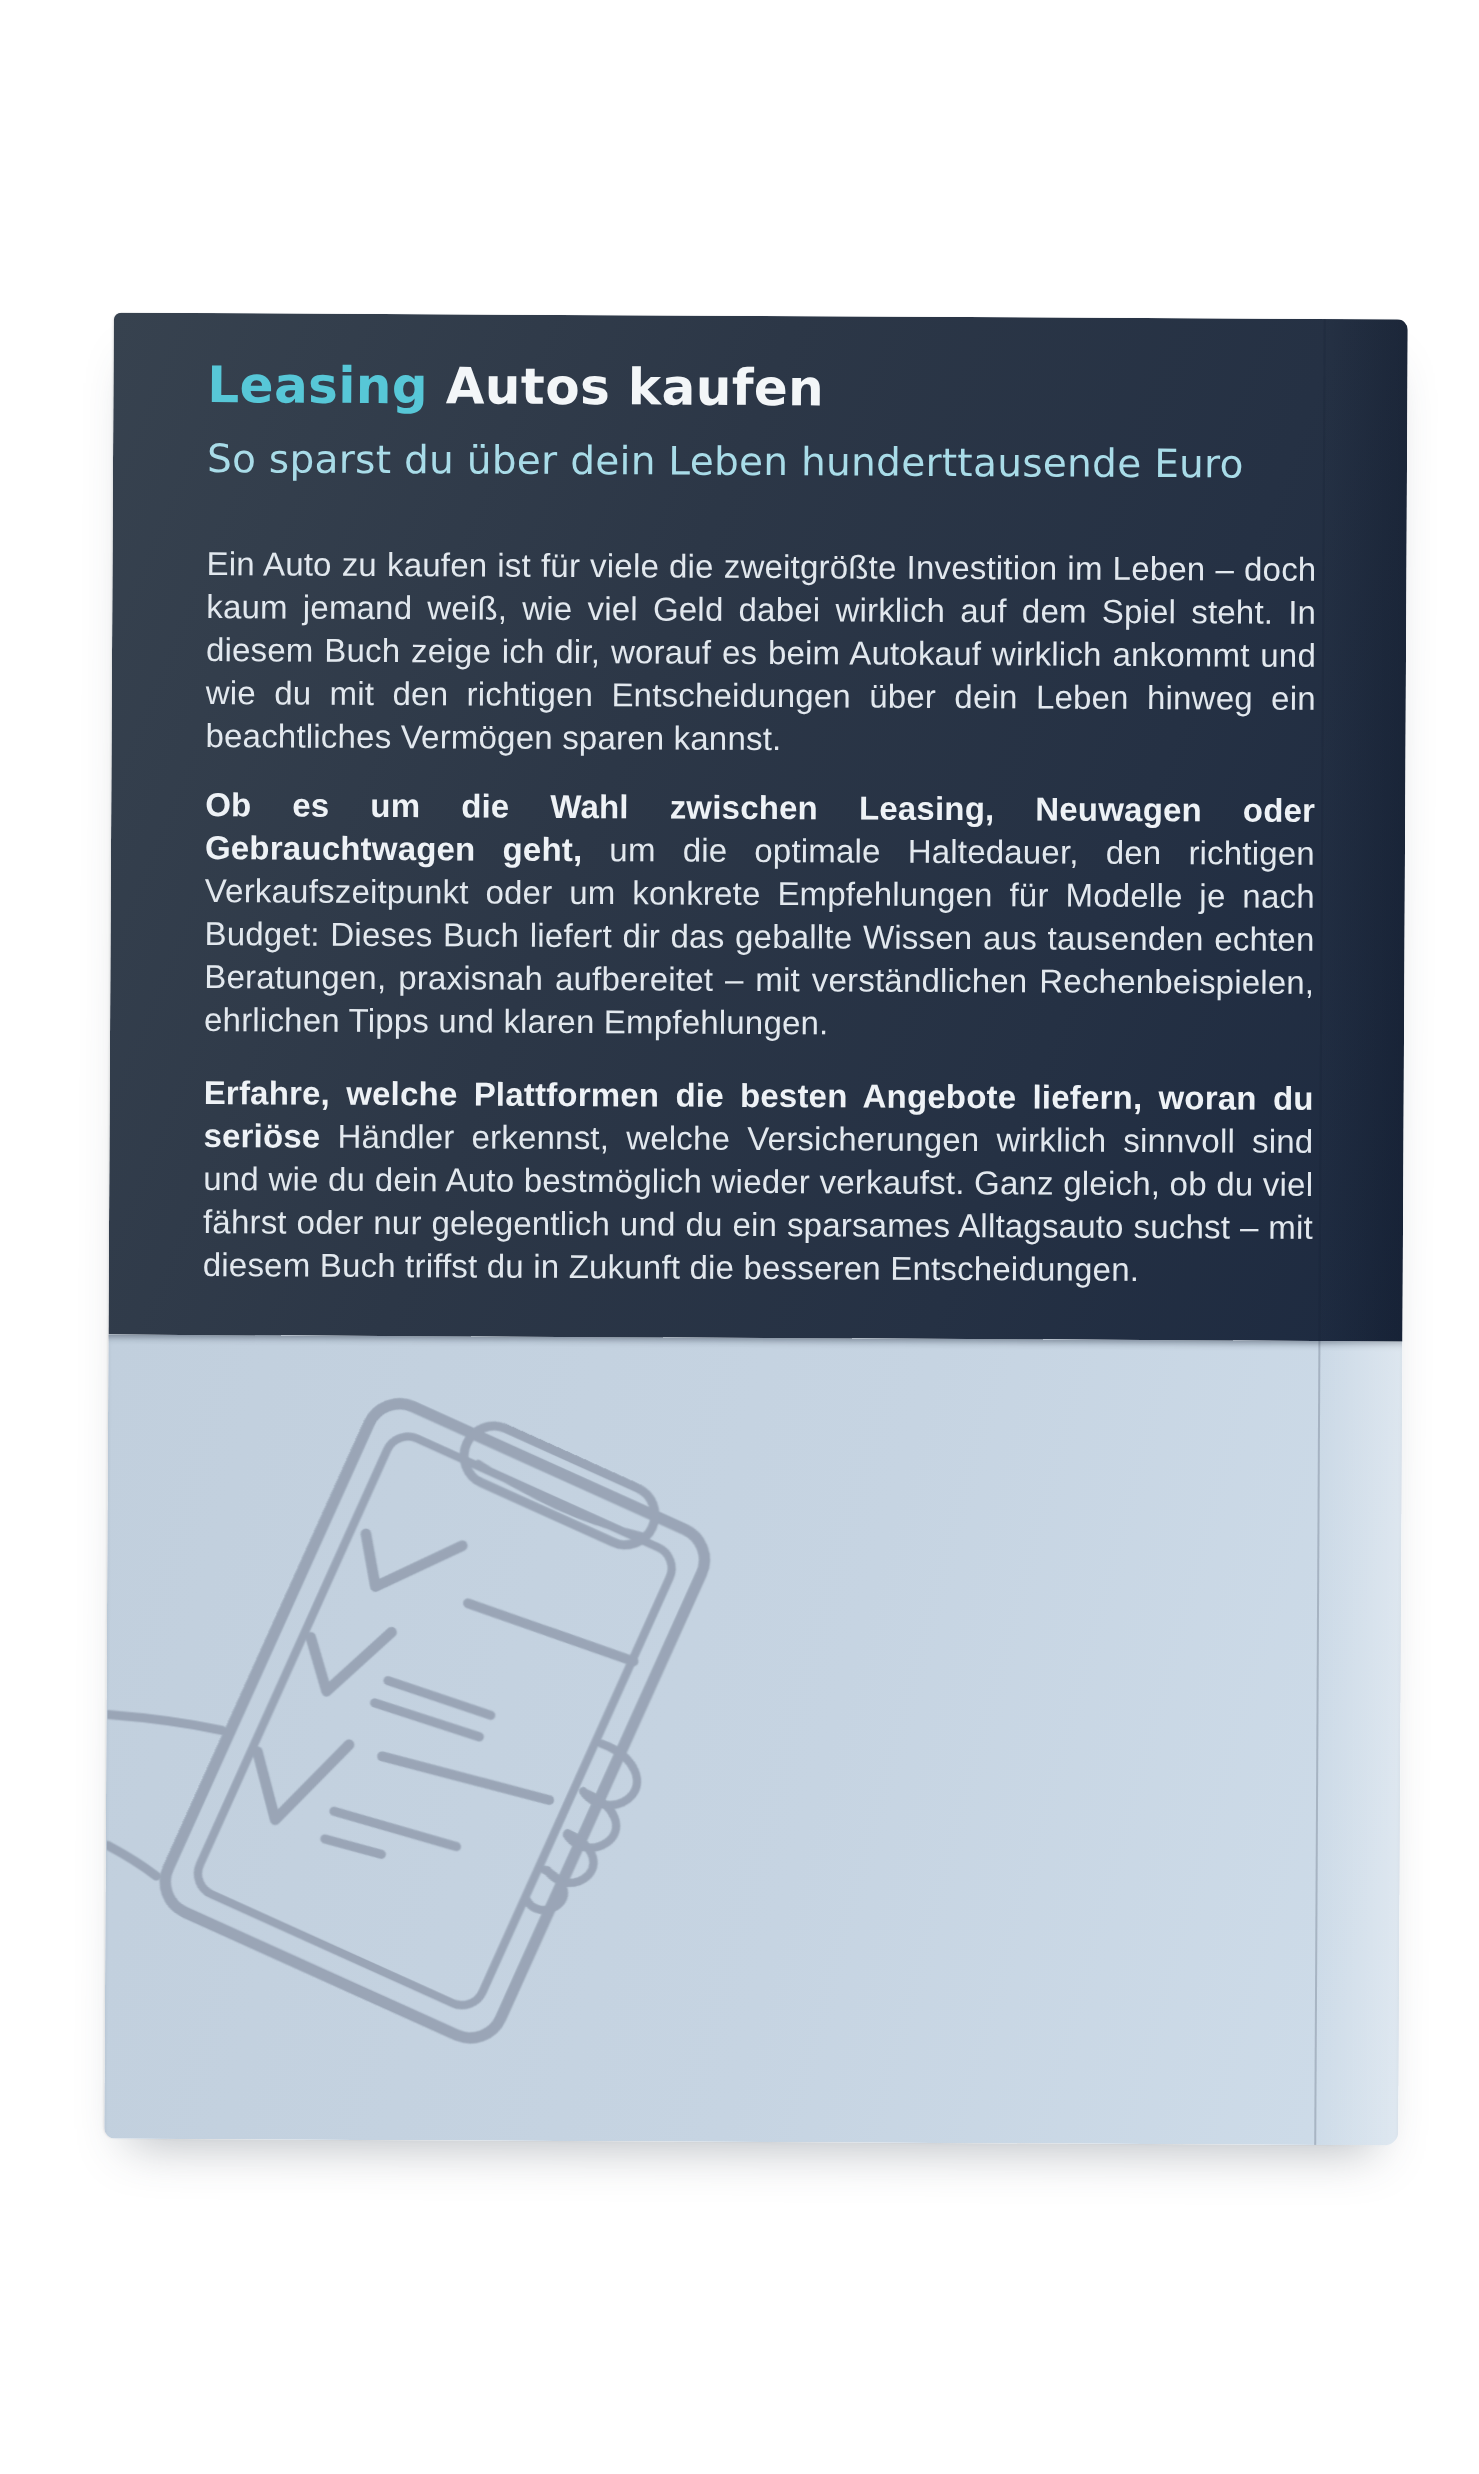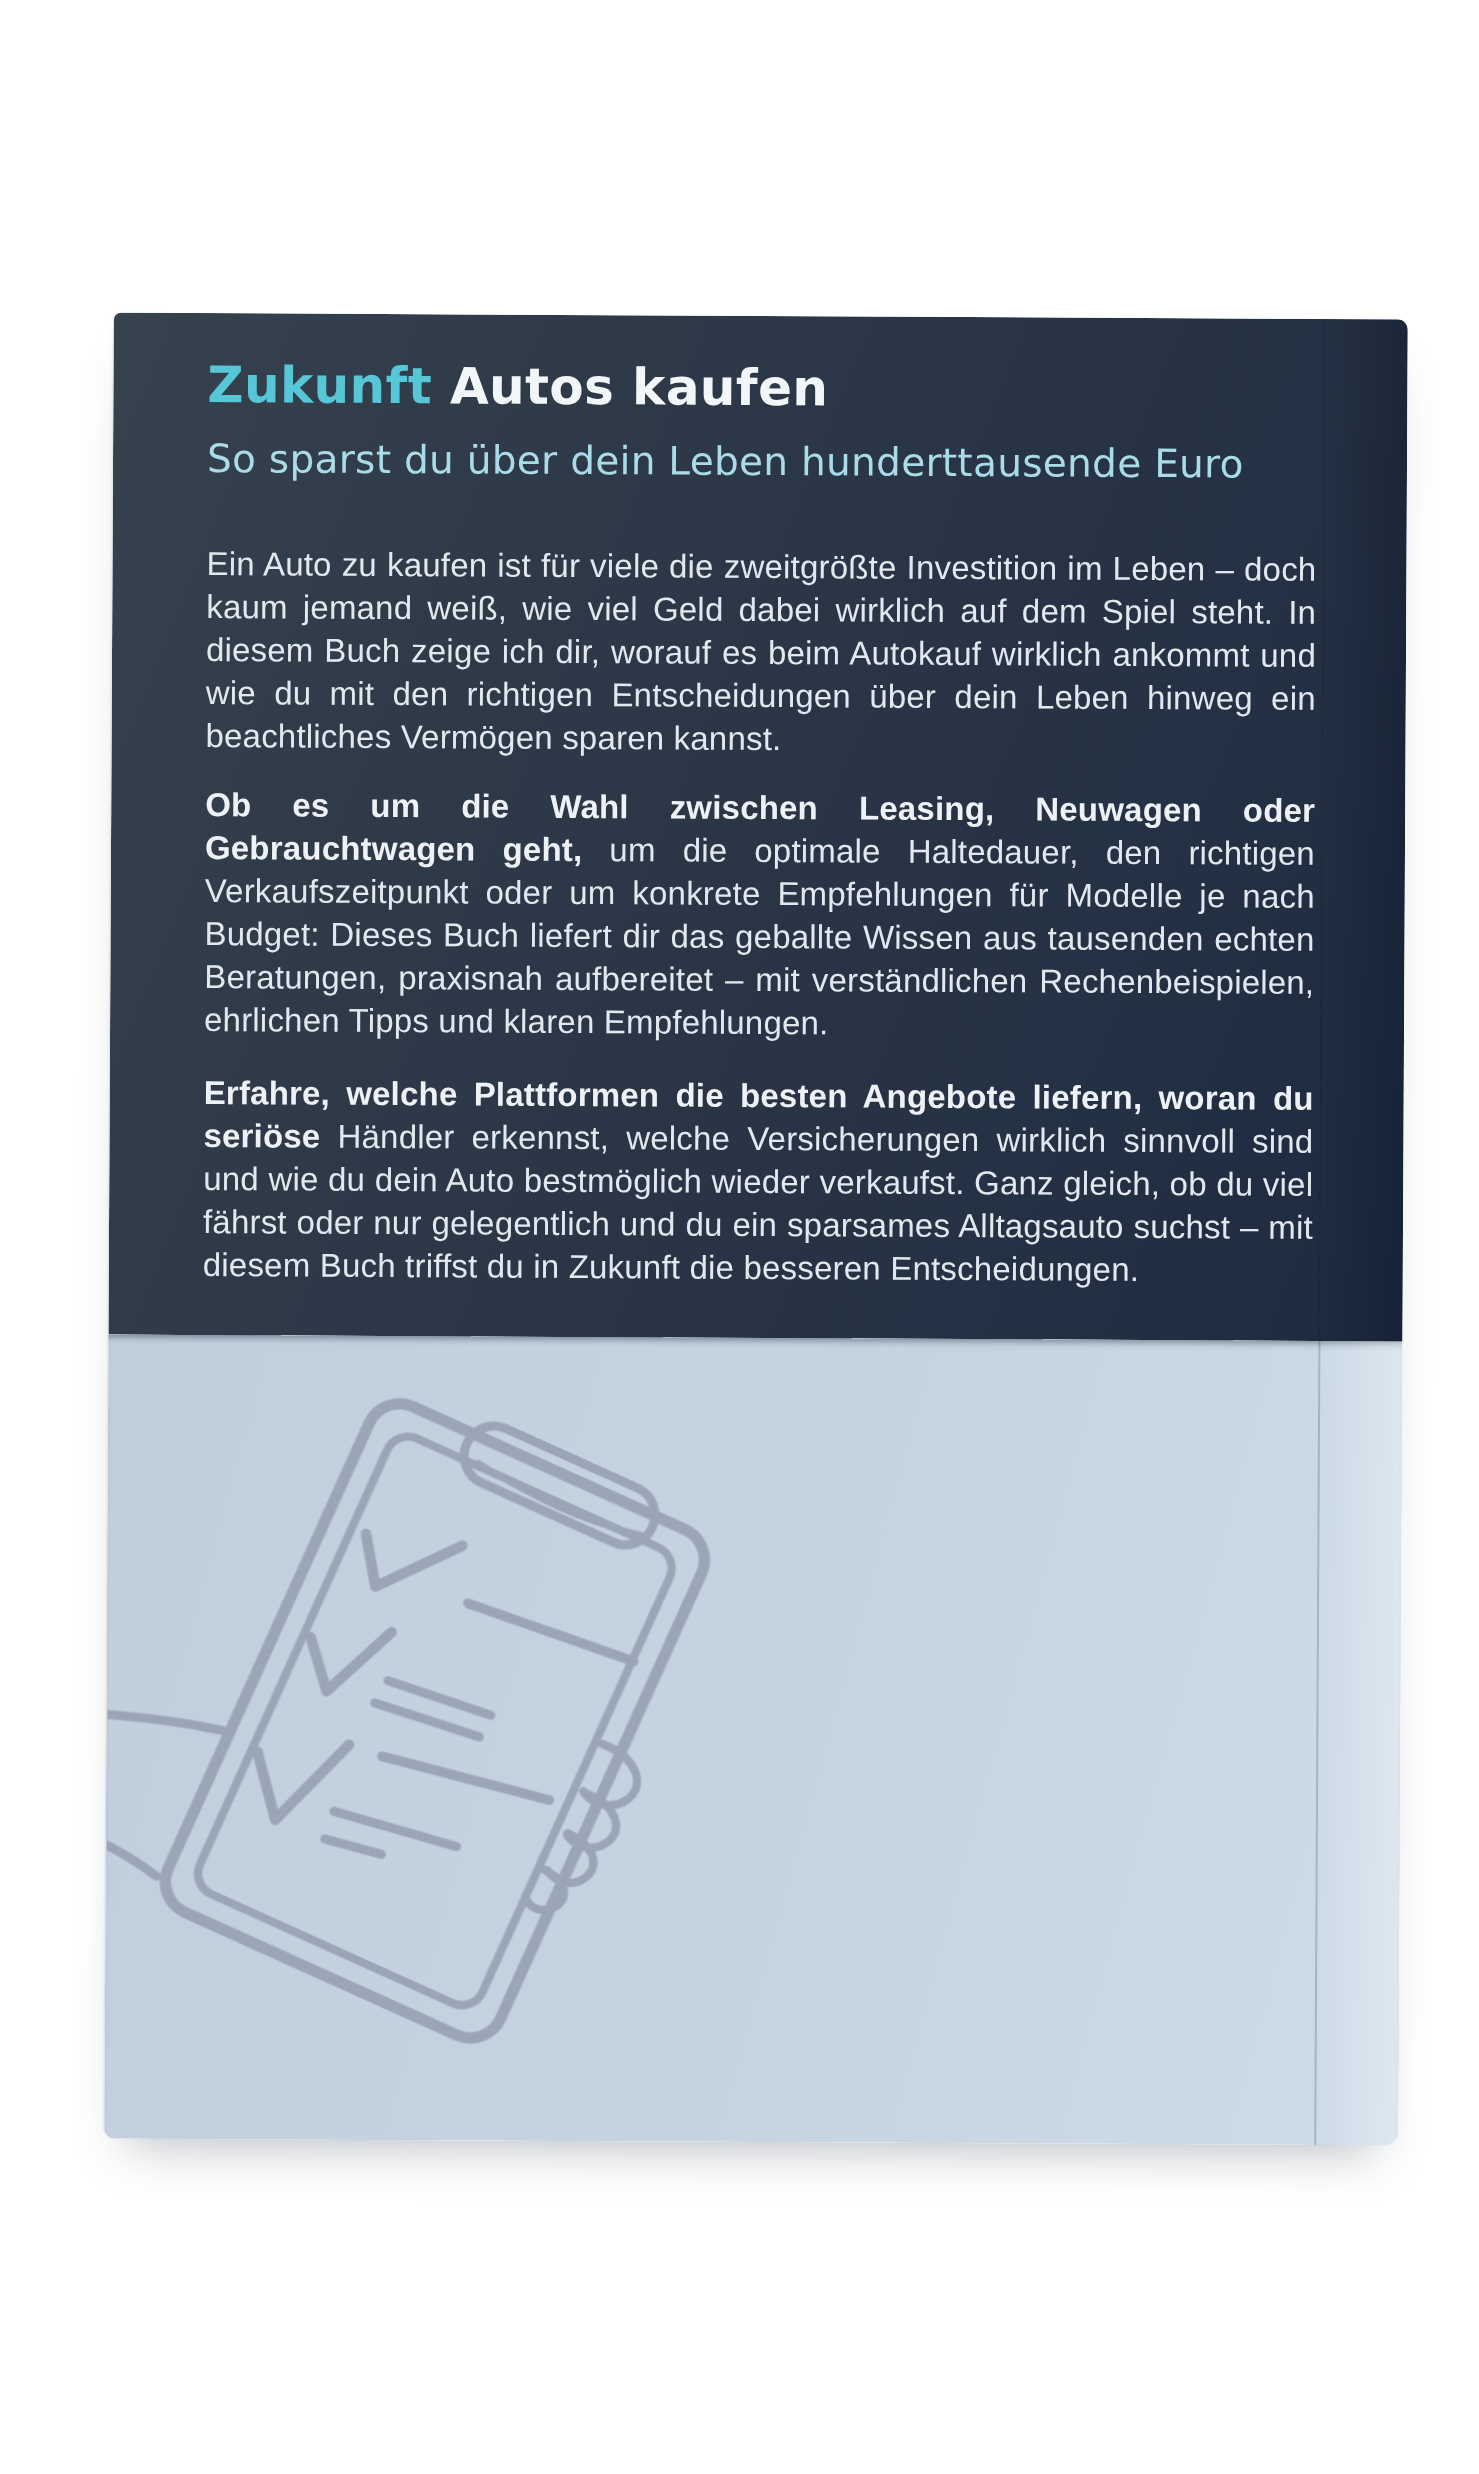--- a/index.html
+++ b/index.html
@@ -115,21 +115,21 @@
   .shade-right.dark  { background: linear-gradient(to right, rgba(8,16,32,0), rgba(8,16,32,0.30)); }
   .shade-right.light { background: linear-gradient(to right, rgba(255,255,255,0), rgba(255,255,255,0.34)); }
 </style>
 </head>
 <body>
 
 <div class="photo-stage">
   <div class="book">
 
     <div class="cover-top">
-      <h1 class="book-title"><span class="title-accent">Zukunft</span><span class="title-main"> Autos kaufen</span></h1>
+      <h1 class="book-title"><span class="title-accent">Leasing</span><span class="title-main"> Autos kaufen</span></h1>
 
       <h2 class="book-subtitle">So sparst du über dein Leben hunderttausende Euro</h2>
 
       <p class="blurb p1">Ein Auto zu kaufen ist für viele die zweitgrößte Investition im Leben – doch kaum jemand weiß, wie viel Geld dabei wirklich auf dem Spiel steht. In diesem Buch zeige ich dir, worauf es beim Autokauf wirklich ankommt und wie du mit den richtigen Entscheidungen über dein Leben hinweg ein beachtliches Vermögen sparen kannst.</p>
 
       <p class="blurb p2"><strong>Ob es um die Wahl zwischen Leasing, Neuwagen oder Gebrauchtwagen geht,</strong><span> um die optimale Haltedauer, den richtigen Verkaufszeitpunkt oder um konkrete Empfehlungen für Modelle je nach Budget: Dieses Buch liefert dir das geballte Wissen aus tausenden echten Beratungen, praxisnah aufbereitet – mit verständlichen Rechenbeispielen, ehrlichen Tipps und klaren Empfehlungen.</span></p>
 
       <p class="blurb p3"><strong>Erfahre, welche Plattformen die besten Angebote liefern, woran du seriöse</strong><span> Händler erkennst, welche Versicherungen wirklich sinnvoll sind und wie du dein Auto bestmöglich wieder verkaufst. Ganz gleich, ob du viel fährst oder nur gelegentlich und du ein sparsames Alltagsauto suchst – mit diesem Buch triffst du in Zukunft die besseren Entscheidungen.</span></p>
 
       <div class="shade-right dark"></div>

